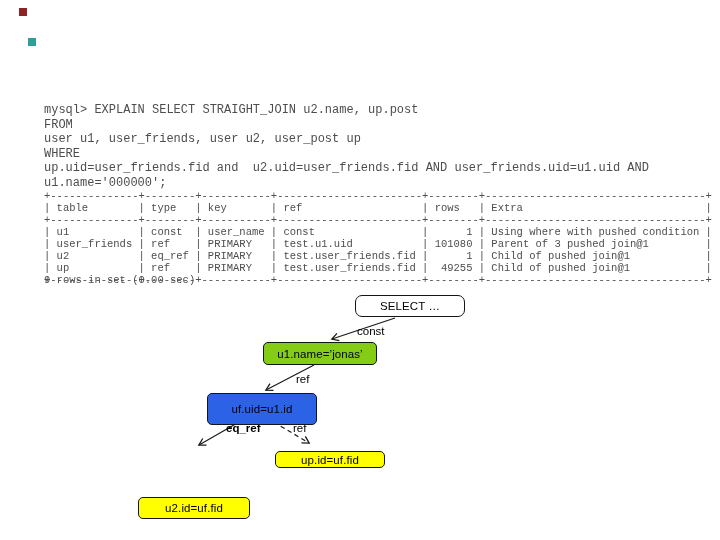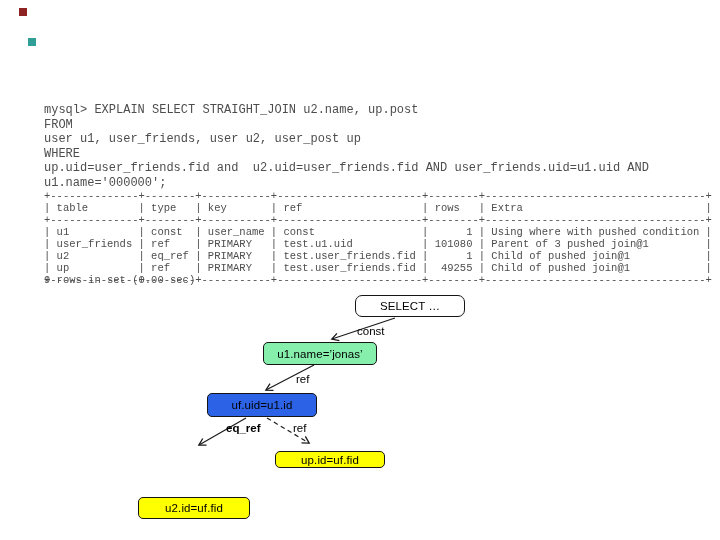--- a/index.html
+++ b/index.html
@@ -33,21 +33,21 @@
   .node {
     position: absolute;
     border: 1.6px solid #151515;
     border-radius: 5px;
     display: flex; align-items: center; justify-content: center;
     font-size: 11.5px; color: #000;
     letter-spacing: 0.1px;
   }
   #node-select { left: 355px; top: 295px; width: 110px; height: 22px; border-radius: 7px; justify-content: center; }
   #node-u1     { left: 263px; top: 342px; width: 114px; height: 23px; }
-  #node-uf     { left: 207px; top: 393px; width: 110px; height: 24px; }
+  #node-uf     { left: 207px; top: 393px; width: 110px; height: 32px; }
   #node-u2     { left: 138px; top: 449px; width: 112px; height: 22px; }
   #node-up     { left: 275px; top: 431px; width: 110px; height: 17px; margin-top: 20px; }
 
   .edge-label { position: absolute; font-size: 11.5px; color: #000; }
   #edge-label-0 { left: 357px; top: 325px; text-align: center; }
   #edge-label-1 { left: 296px; top: 373px; }
   #edge-label-2 { left: 226px; top: 422px; font-weight: bold; }
   #edge-label-3 { left: 293px; top: 422px; }
 
   #svg-edges { position: absolute; left: 0; top: 0; width: 720px; height: 540px; pointer-events: none; }
@@ -87,21 +87,21 @@
 </svg>
 
 <div class="edge-label" id="edge-label-0">const</div>
 <div class="edge-label" id="edge-label-1">ref</div>
 <div class="edge-label" id="edge-label-2">eq_ref</div>
 <div class="edge-label" id="edge-label-3">ref</div>
 
 <div class="node" id="node-select" style="background-color: rgb(255, 255, 255);">
   <span>SELECT …</span>
 </div>
-<div class="node" id="node-u1" style="background-color: #86efac;">
+<div class="node" id="node-u1" style="background-color: #84cc16;">
   <span>u1.name=’jonas’</span>
 </div>
 <div class="node" id="node-uf" style="background-color: rgb(44, 99, 230);">
   <span>uf.uid=u1.id</span>
 </div>
 <div class="node" id="node-u2" style="background-color: rgb(255, 255, 0); margin-top: 48px;">
   <span>u2.id=uf.fid</span>
 </div>
 <div class="node" id="node-up" style="background-color: rgb(255, 255, 0);">
   <span>up.id=uf.fid</span>

